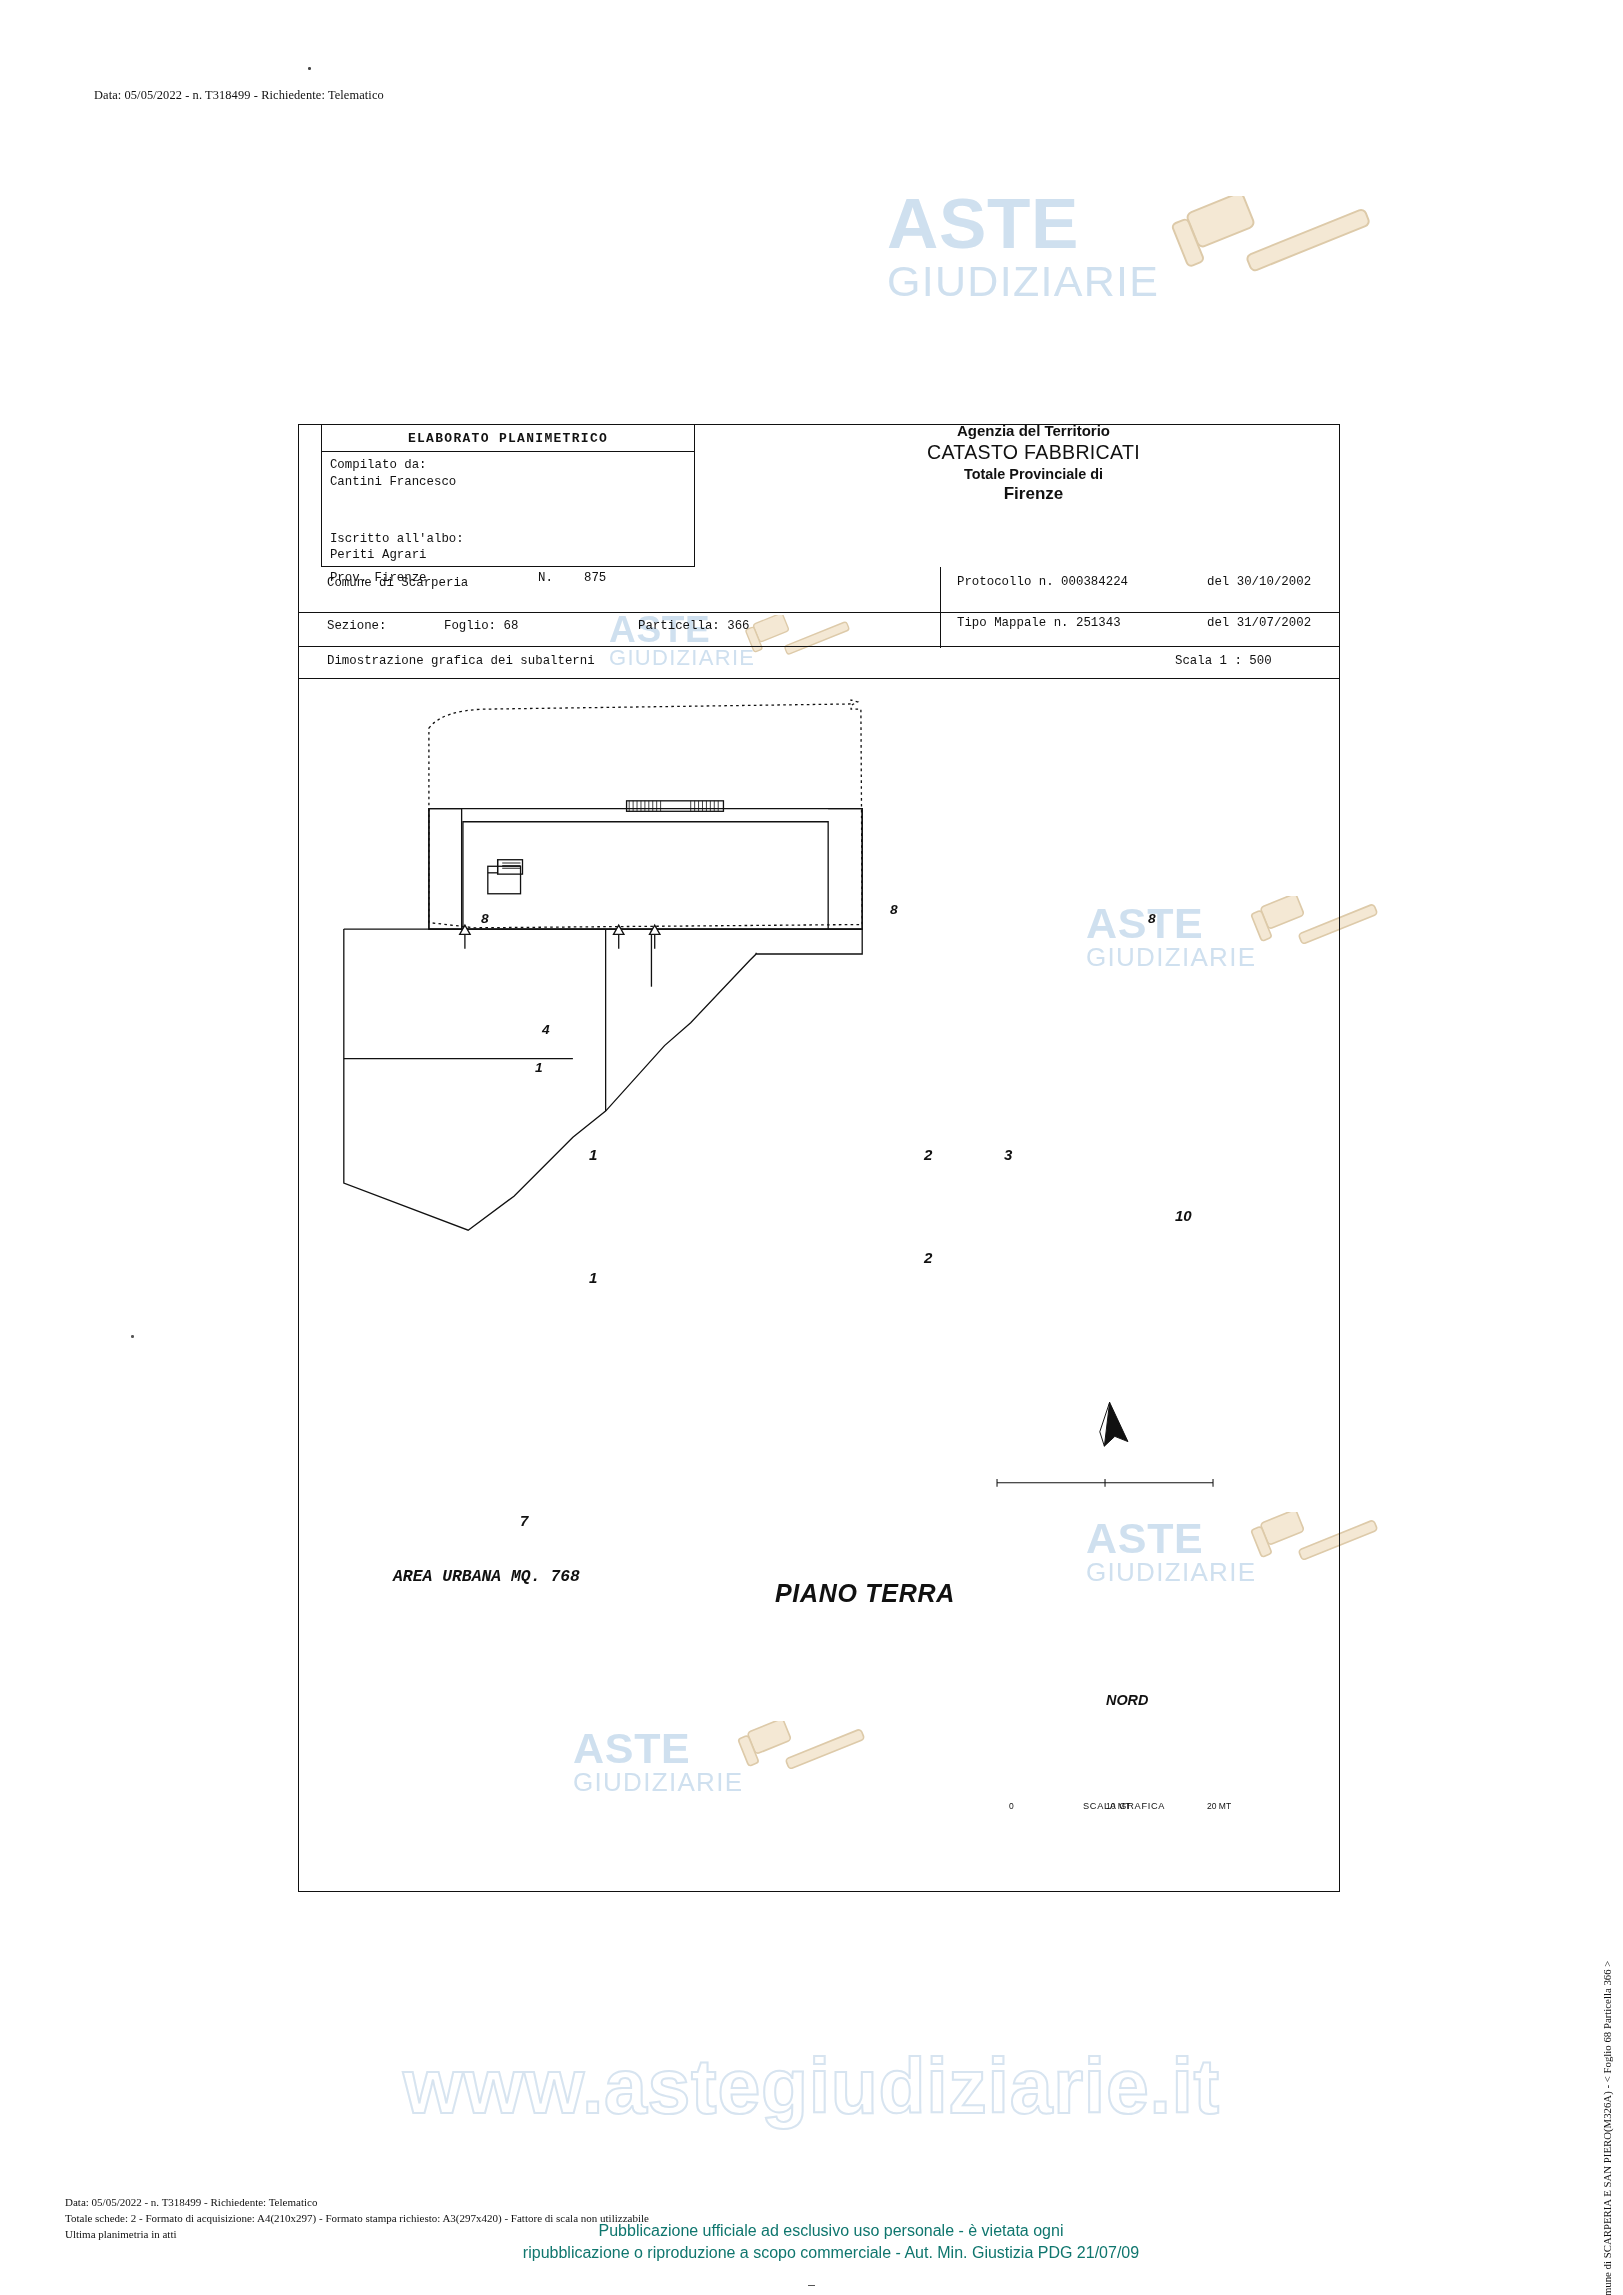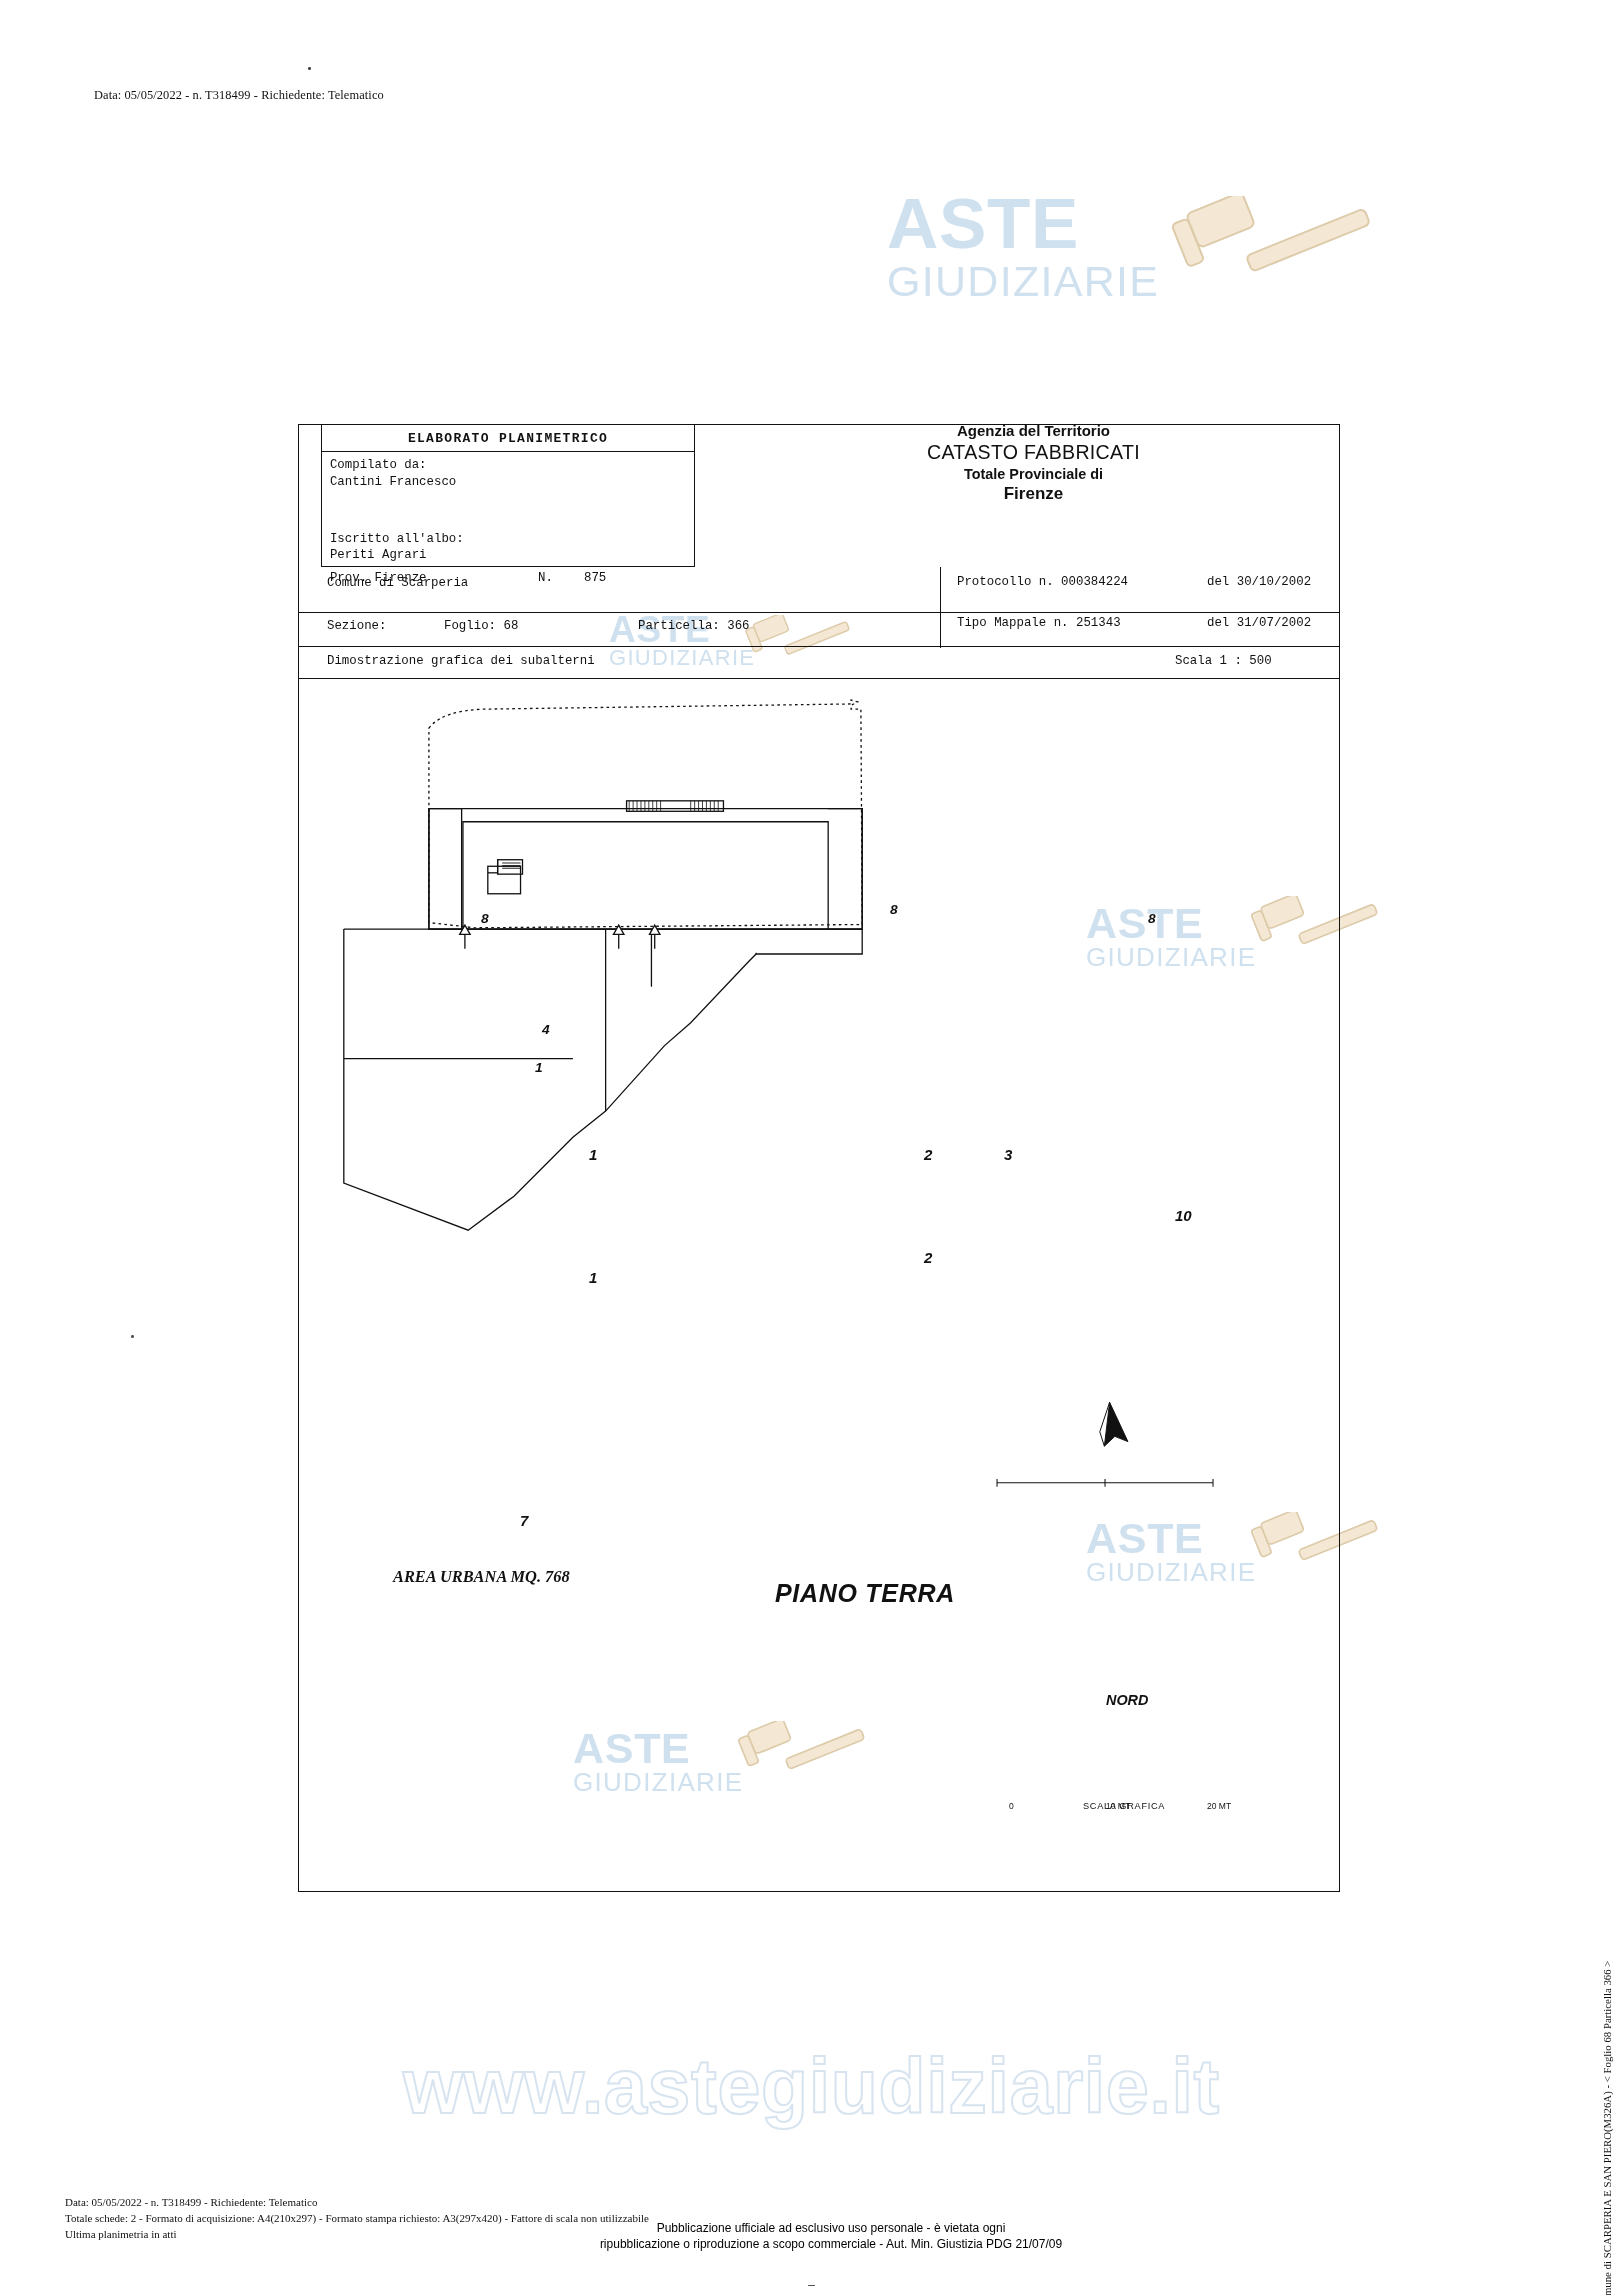--- a/index.html
+++ b/index.html
@@ -182,21 +182,21 @@
     left: 795px; top: 1580px;
     font-family: "Liberation Sans", sans-serif;
     font-style: italic;
     font-weight: bold;
     font-size: 25px;
     letter-spacing: 0.7px;
   }
   #area-urbana {
     position: absolute;
     left: 393px; top: 1567px;
-    font-family: Liberation Serif, serif;
+    font-family: Liberation Mono, monospace;
     font-style: italic;
     font-weight: bold;
     font-size: 16.4px;
   }
   #nord-label {
     position: absolute;
     left: 1106px; top: 1692px;
     font-family: "Liberation Sans", sans-serif;
     font-style: italic;
     font-weight: bold;
@@ -234,22 +234,22 @@
     font-family: "Liberation Serif", serif;
     font-size: 11px;
     line-height: 1.45;
     color: #111;
   }
   #footer-center {
     left: 340px; top: 2220px;
     width: 982px;
     text-align: center;
     font-family: "Liberation Sans", sans-serif;
-    font-size: 12px;
-    color: #000000;
+    font-size: 16px;
+    color: #0f766e;
     line-height: 1.35;
   }
   #footer-tick {
     left: 808px; top: 2285px;
     width: 6.5px; border-top: 1.3px solid #555;
   }
 </style>
 </head>
 <body>
 

